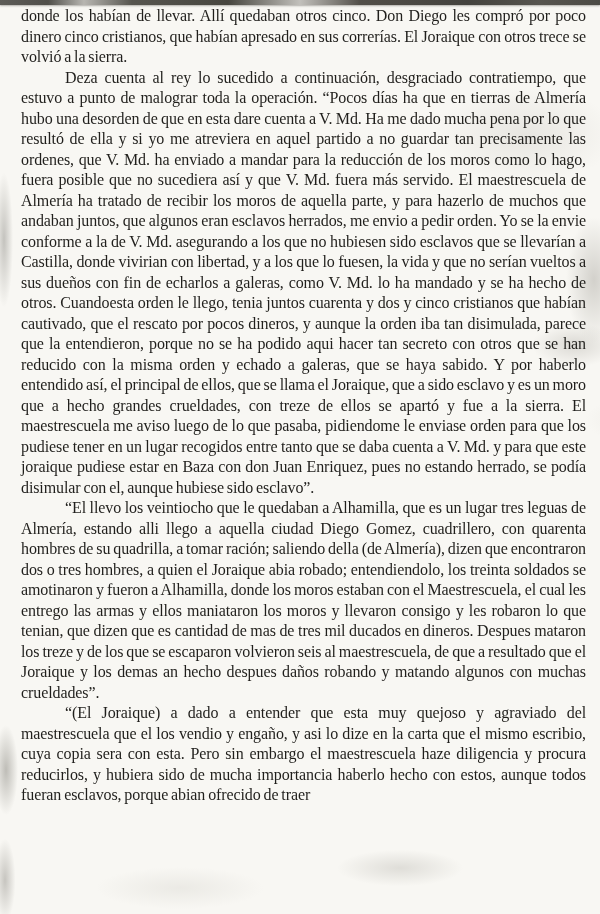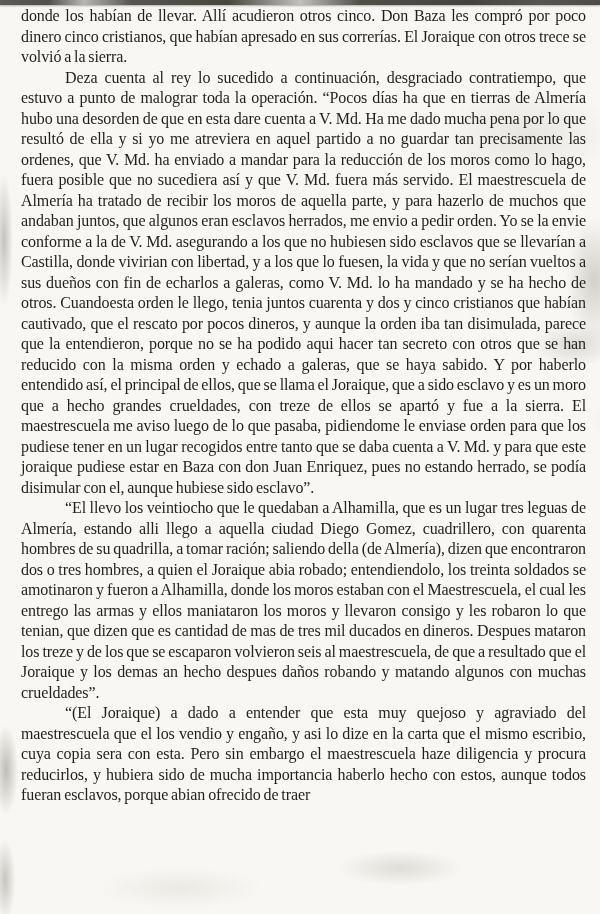--- a/index.html
+++ b/index.html
@@ -73,18 +73,18 @@
   }
 </style>
 </head>
 <body>
 
 <div class="page">
   <div class="scan-edge-top"></div>
   <div class="scan-edge-left"></div>
 
   <div class="text-block">
-    <p class="para">donde los habían de llevar. Allí acudieron otros cinco. Don Baza les compró por poco dinero cinco cristianos, que habían apresado en sus correrías. El Joraique con otros trece se volvió a la sierra.</p>
+    <p class="para">donde los habían de llevar. Allí quedaban otros cinco. Don Diego les compró por poco dinero cinco cristianos, que habían apresado en sus correrías. El Joraique con otros trece se volvió a la sierra.</p>
     <p class="para indent">Deza cuenta al rey lo sucedido a continuación, desgraciado contratiempo, que estuvo a punto de malograr toda la operación. “Pocos días ha que en tierras de Almería hubo una desorden de que en esta dare cuenta a V. Md. Ha me dado mucha pena por lo que resultó de ella y si yo me atreviera en aquel partido a no guardar tan precisamente las ordenes, que V. Md. ha enviado a mandar para la reducción de los moros como lo hago, fuera posible que no sucediera así y que V. Md. fuera más servido. El maestrescuela de Almería ha tratado de recibir los moros de aquella parte, y para hazerlo de muchos que andaban juntos, que algunos eran esclavos herrados, me envio a pedir orden. Yo se la envie conforme a la de V. Md. asegurando a los que no hubiesen sido esclavos que se llevarían a Castilla, donde vivirian con libertad, y a los que lo fuesen, la vida y que no serían vueltos a sus dueños con fin de echarlos a galeras, como V. Md. lo ha mandado y se ha hecho de otros. Cuandoesta orden le llego, tenia juntos cuarenta y dos y cinco cristianos que habían cautivado, que el rescato por pocos dineros, y aunque la orden iba tan disimulada, parece que la entendieron, porque no se ha podido aqui hacer tan secreto con otros que se han reducido con la misma orden y echado a galeras, que se haya sabido. Y por haberlo entendido así, el principal de ellos, que se llama el Joraique, que a sido esclavo y es un moro que a hecho grandes crueldades, con treze de ellos se apartó y fue a la sierra. El maestrescuela me aviso luego de lo que pasaba, pidiendome le enviase orden para que los pudiese tener en un lugar recogidos entre tanto que se daba cuenta a V. Md. y para que este joraique pudiese estar en Baza con don Juan Enriquez, pues no estando herrado, se podía disimular con el, aunque hubiese sido esclavo”.</p>
     <p class="para indent">“El llevo los veintiocho que le quedaban a Alhamilla, que es un lugar tres leguas de Almería, estando alli llego a aquella ciudad Diego Gomez, cuadrillero, con quarenta hombres de su quadrilla, a tomar ración; saliendo della (de Almería), dizen que encontraron dos o tres hombres, a quien el Joraique abia robado; entendiendolo, los treinta soldados se amotinaron y fueron a Alhamilla, donde los moros estaban con el Maestrescuela, el cual les entrego las armas y ellos maniataron los moros y llevaron consigo y les robaron lo que tenian, que dizen que es cantidad de mas de tres mil ducados en dineros. Despues mataron los treze y de los que se escaparon volvieron seis al maestrescuela, de que a resultado que el Joraique y los demas an hecho despues daños robando y matando algunos con muchas crueldades”.</p>
     <p class="para indent">“(El Joraique) a dado a entender que esta muy quejoso y agraviado del maestrescuela que el los vendio y engaño, y asi lo dize en la carta que el mismo escribio, cuya copia sera con esta. Pero sin embargo el maestrescuela haze diligencia y procura reducirlos, y hubiera sido de mucha importancia haberlo hecho con estos, aunque todos fueran esclavos, porque abian ofrecido de traer</p>
   </div>
 </div>
 
 </body></html>

